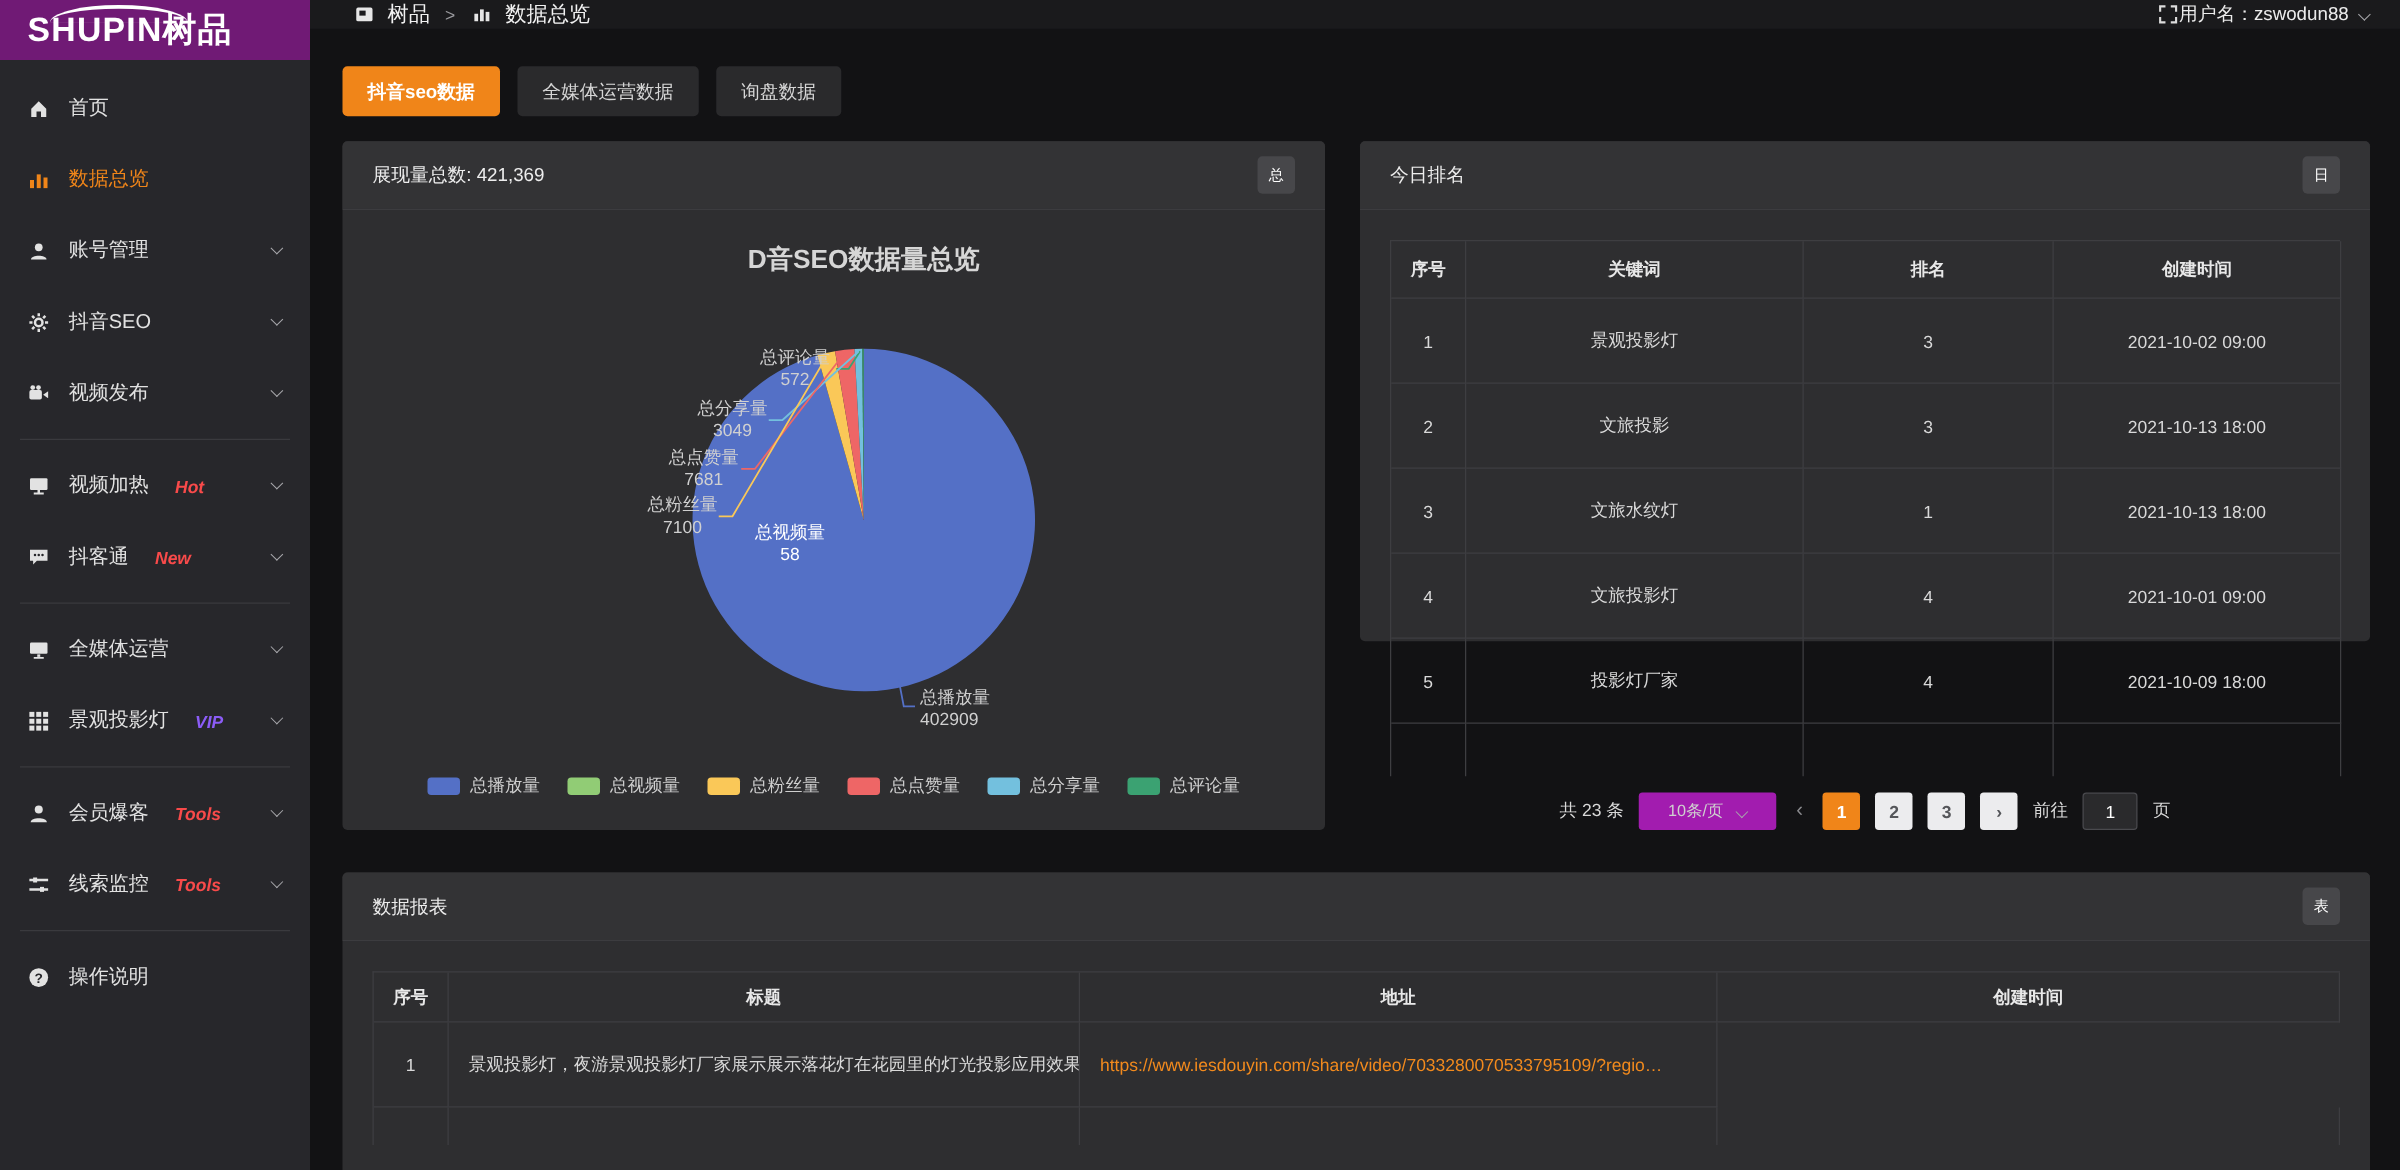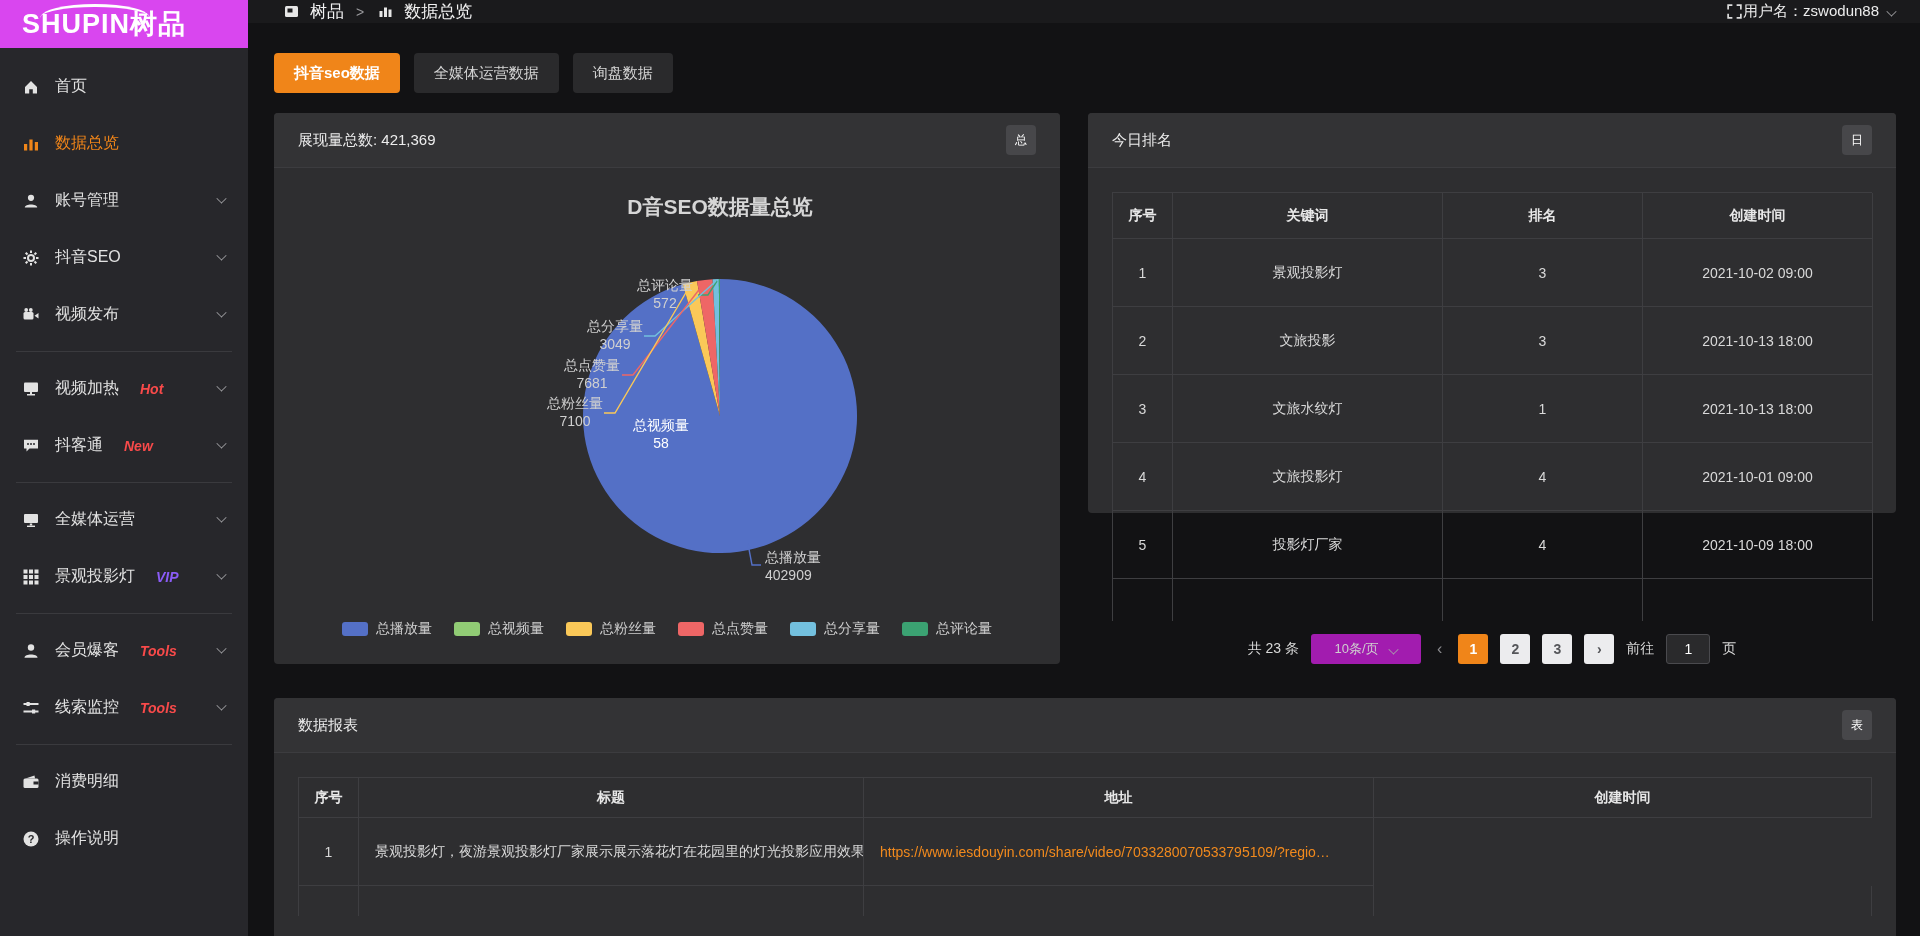--- a/index.html
+++ b/index.html
@@ -2,21 +2,21 @@
 <html><head>
 <meta charset="utf-8">
 <style>
   * { margin:0; padding:0; box-sizing:border-box; }
   html,body { width:1920px; height:936px; overflow:hidden; background:#0f0f10;
     font-family:"Liberation Sans","DejaVu Sans",sans-serif; }
   .app { display:flex; width:1920px; height:936px; }
 
   
   .side-col { width:248px; flex:0 0 248px; display:flex; flex-direction:column; background:#27272b; }
-  .logo-box { height:48px; background:#d946ef; display:flex; align-items:center; padding-left:22px; position:relative; }
+  .logo-box { height:48px; background:#701a75; display:flex; align-items:center; padding-left:22px; position:relative; }
   .logo-text { color:#fff; font-size:27px; font-weight:800; letter-spacing:1px; white-space:nowrap; }
   .logo-arc { position:absolute; left:40px; top:4px; width:110px; height:14px;
     border-top:3px solid #fff; border-radius:50% 50% 0 0 / 100% 100% 0 0; }
   .sidebar { flex:1; padding-top:10px; }
   .side-item { height:57px; display:flex; align-items:center; padding:0 22px; gap:15px;
     color:#e2e2e2; font-size:16px; cursor:pointer; }
   .side-item .lbl { white-space:nowrap; }
   .side-item.active { color:#f08519; }
   .badge { font-style:italic; font-weight:700; font-size:14px; margin-left:6px; }
   .badge.red { color:#f84a4a; } .badge.gold { color:#8b5cf6; }
@@ -41,21 +41,21 @@
   .tab.active { background:#f08519; color:#fff; font-weight:700; }
 
   .cards-row { display:flex; gap:28px; margin-top:20px; }
   .card { background:#2e2e30; border-radius:4px; }
   .card-head { height:55px; display:flex; align-items:center; justify-content:space-between;
     padding:0 24px; border-bottom:1px solid #3c3c3f; color:#ededed; font-size:15px; background:#333335; border-radius:4px 4px 0 0; }
   .corner-btn { width:30px; height:30px; border-radius:4px; background:#47474a; color:#fff;
     font-size:12px; display:flex; align-items:center; justify-content:center; cursor:pointer; }
 
   .card-impressions { width:786px; height:551px; }
-  .chart-body { position:relative; height:496px;padding-left:29px; }
+  .chart-body { position:relative; height:496px; }
   .legend { position:absolute; left:0; right:0; bottom:26px; display:flex; justify-content:center;
     align-items:center; gap:22px; }
   .legend-item { display:flex; align-items:center; gap:8px; color:#cfcfcf; font-size:14px; cursor:pointer; }
   .swatch { width:26px; height:14px; border-radius:3px; display:inline-block; }
 
   .card-ranking { width:808px; height:400px; }
   .rk-wrap { padding:24px 24px 0 24px; }
   .grid-table { border-top:1px solid #3e3e41; border-left:1px solid #3e3e41; }
   .g-row { display:grid; }
   .rk-cols { grid-template-columns:60px 270px 200px 230px; }
@@ -243,30 +243,20 @@
               <rect x="10" y="10.5" width="3.2" height="4" fill="#e2e2e2"></rect>
             </svg>
         </span>
         <span class="lbl">线索监控</span>
         <span class="badge red">Tools</span>
         <span class="chev"></span>
       </div>
 
       <div class="side-div"></div>
 
-      <div class="side-item">
-        <span class="icon">
-          <svg width="18" height="18" viewBox="0 0 18 18">
-              <path d="M3.5 5.5 L12.5 2.5 L13 5.5 Z" fill="#e2e2e2"></path>
-              <rect x="1.5" y="5.5" width="15" height="9.5" rx="1.5" fill="#e2e2e2"></rect>
-              <rect x="11.5" y="8.5" width="5" height="3" fill="#27272b"></rect>
-            </svg>
-        </span>
-        <span class="lbl">消费明细</span>
-      </div>
 
       <div class="side-item">
         <span class="icon">
           <svg width="18" height="18" viewBox="0 0 18 18">
               <circle cx="9" cy="9" r="7.5" fill="#e2e2e2"></circle>
               <text x="9" y="13" text-anchor="middle" font-size="11" font-weight="bold" fill="#27272b">?</text>
             </svg>
         </span>
         <span class="lbl">操作说明</span>
       </div>

